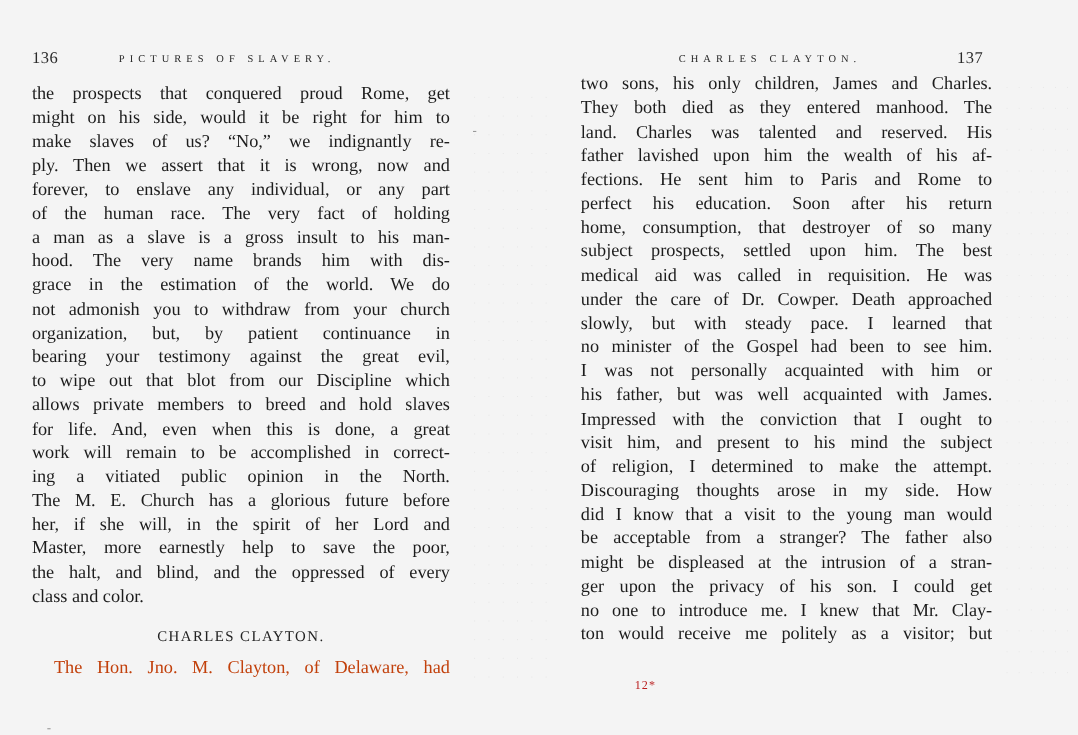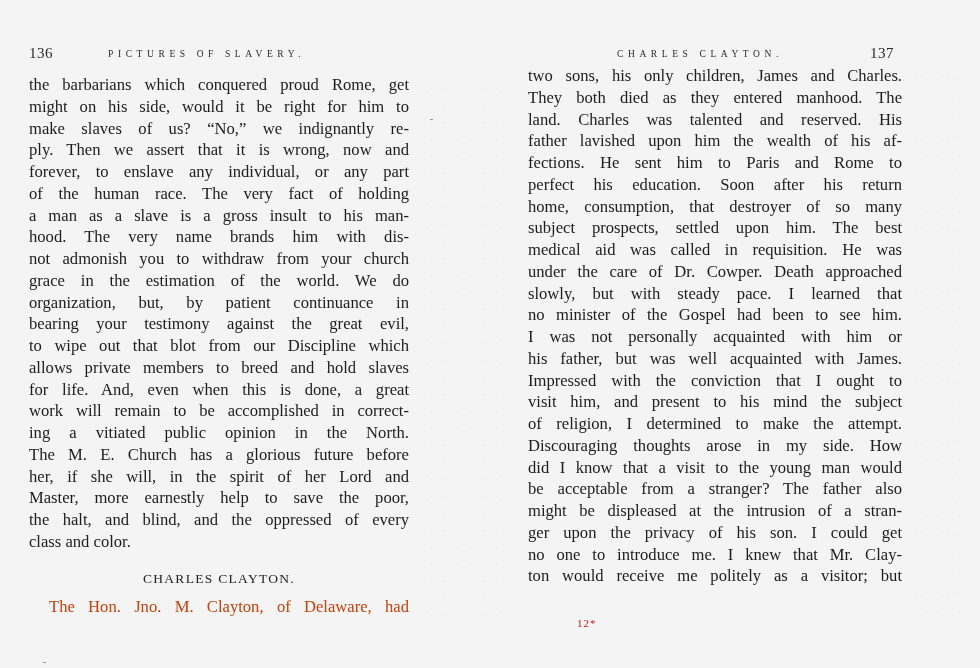--- a/index.html
+++ b/index.html
@@ -131,30 +131,30 @@
 </head>
 <body>
 
 <div class="page page-left">
   <div class="running-head" style="left:0;width:440px;">
     <span class="folio" style="left:29px;">136</span>
     <span class="running-title" style="left:108px;">PICTURES OF SLAVERY.</span>
   </div>
 
   <div class="text-block left-body">
-    <span class="line">the barbarians which conquered proud Rome, get</span>
+    <span class="line">the prospects that conquered proud Rome, get</span>
     <span class="line">might on his side, would it be right for him to</span>
     <span class="line">make slaves of us?  “No,” we indignantly re-</span>
     <span class="line">ply.  Then we assert that it is wrong, now and</span>
     <span class="line">forever, to enslave any individual, or any part</span>
     <span class="line">of the human race.  The very fact of holding</span>
     <span class="line">a man as a slave is a gross insult to his man-</span>
     <span class="line">hood.  The very name brands him with dis-</span>
+    <span class="line">grace in the estimation of the world.  We do</span>
     <span class="line">not admonish you to withdraw from your church</span>
-    <span class="line">grace in the estimation of the world.  We do</span>
     <span class="line">organization, but, by patient continuance in</span>
     <span class="line">bearing your testimony against the great evil,</span>
     <span class="line">to wipe out that blot from our Discipline which</span>
     <span class="line">allows private members to breed and hold slaves</span>
     <span class="line">for life.  And, even when this is done, a great</span>
     <span class="line">work will remain to be accomplished in correct-</span>
     <span class="line">ing a vitiated public opinion in the North.</span>
     <span class="line">The M. E. Church has a glorious future before</span>
     <span class="line">her, if she will, in the spirit of her Lord and</span>
     <span class="line">Master, more earnestly help to save the poor,</span>

